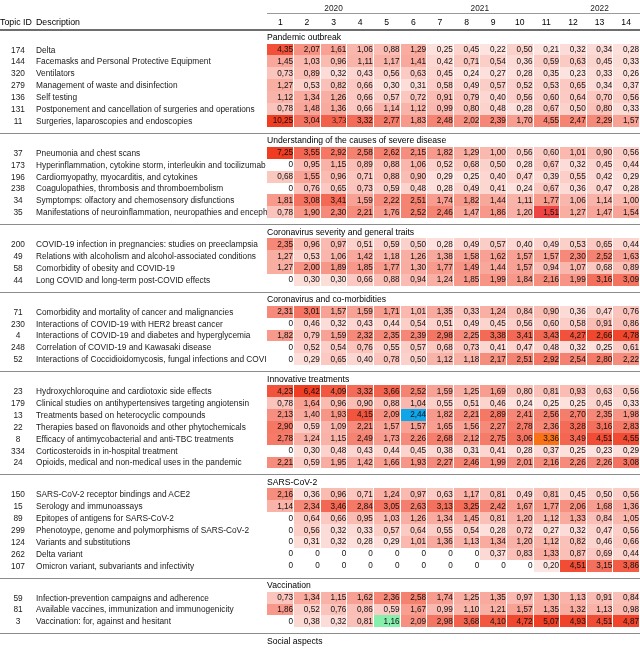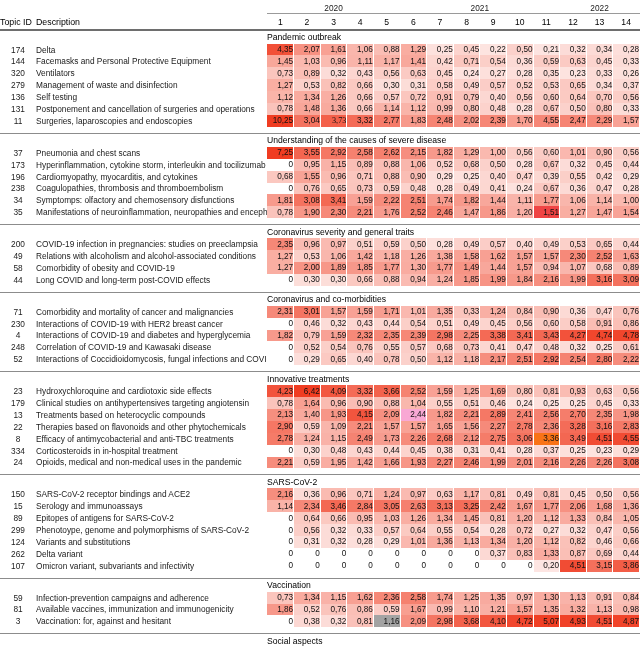--- a/index.html
+++ b/index.html
@@ -561,21 +561,21 @@
         <td class="vc" style="background: rgb(248, 161, 149);">1,59</td>
         <td class="vc" style="background: rgb(246, 137, 120);">2,32</td>
         <td class="vc" style="background: rgb(246, 136, 119);">2,35</td>
         <td class="vc" style="background: rgb(246, 135, 118);">2,39</td>
         <td class="vc" style="background: rgb(244, 117, 98);">2,98</td>
         <td class="vc" style="background: rgb(246, 139, 123);">2,25</td>
         <td class="vc" style="background: rgb(244, 106, 85);">3,38</td>
         <td class="vc" style="background: rgb(243, 105, 84);">3,41</td>
         <td class="vc" style="background: rgb(243, 104, 83);">3,43</td>
         <td class="vc" style="background: rgb(242, 82, 59);">4,27</td>
-        <td class="vc" style="background: rgb(241, 71, 45);">4,74</td>
+        <td class="vc" style="background: rgb(241, 71, 45);">2,66</td>
         <td class="vc" style="background: rgb(241, 70, 44);">4,78</td>
       </tr>
       <tr class="drow">
         <td class="idc">248</td>
         <td class="dsc">Correlation of COVID-19 and Kawasaki disease</td>
         <td class="vc" style="background: rgb(255, 255, 255);">0</td>
         <td class="vc" style="background: rgb(251, 208, 202);">0,52</td>
         <td class="vc" style="background: rgb(251, 207, 200);">0,54</td>
         <td class="vc" style="background: rgb(250, 196, 188);">0,76</td>
         <td class="vc" style="background: rgb(251, 207, 200);">0,55</td>
@@ -656,21 +656,21 @@
         <td class="vc" style="background: rgb(252, 220, 215);">0,33</td>
       </tr>
       <tr class="drow">
         <td class="idc">13</td>
         <td class="dsc">Treatments based on heterocyclic compounds</td>
         <td class="vc" style="background: rgb(246, 143, 127);">2,13</td>
         <td class="vc" style="background: rgb(248, 169, 157);">1,40</td>
         <td class="vc" style="background: rgb(247, 150, 135);">1,93</td>
         <td class="vc" style="background: rgb(242, 85, 62);">4,15</td>
         <td class="vc" style="background: rgb(246, 144, 129);">2,09</td>
-        <td class="vc" style="background: #f9a8d4;">2,44</td>
+        <td class="vc" style="background: #0ea5e9;">2,44</td>
         <td class="vc" style="background: rgb(247, 153, 139);">1,82</td>
         <td class="vc" style="background: rgb(246, 140, 124);">2,21</td>
         <td class="vc" style="background: rgb(245, 120, 101);">2,89</td>
         <td class="vc" style="background: rgb(246, 134, 117);">2,41</td>
         <td class="vc" style="background: rgb(245, 129, 112);">2,56</td>
         <td class="vc" style="background: rgb(245, 125, 107);">2,70</td>
         <td class="vc" style="background: rgb(246, 136, 119);">2,35</td>
         <td class="vc" style="background: rgb(247, 148, 133);">1,98</td>
       </tr>
       <tr class="drow">
@@ -931,21 +931,21 @@
         <td class="vc" style="background: rgb(249, 179, 169);">1,13</td>
         <td class="vc" style="background: rgb(250, 186, 176);">0,98</td>
       </tr>
       <tr class="drow">
         <td class="idc">3</td>
         <td class="dsc">Vaccination: for, against and hesitant</td>
         <td class="vc" style="background: rgb(255, 255, 255);">0</td>
         <td class="vc" style="background: rgb(252, 216, 211);">0,38</td>
         <td class="vc" style="background: rgb(252, 220, 216);">0,32</td>
         <td class="vc" style="background: rgb(250, 193, 185);">0,81</td>
-        <td class="vc" style="background: #a3a3a3;">1,16</td>
+        <td class="vc" style="background: #86efac;">1,16</td>
         <td class="vc" style="background: rgb(246, 144, 129);">2,09</td>
         <td class="vc" style="background: rgb(244, 117, 98);">2,98</td>
         <td class="vc" style="background: rgb(243, 98, 76);">3,68</td>
         <td class="vc" style="background: rgb(242, 87, 63);">4,10</td>
         <td class="vc" style="background: rgb(241, 71, 46);">4,72</td>
         <td class="vc" style="background: rgb(240, 63, 36);">5,07</td>
         <td class="vc" style="background: rgb(240, 66, 40);">4,93</td>
         <td class="vc" style="background: rgb(241, 76, 52);">4,51</td>
         <td class="vc" style="background: rgb(241, 68, 42);">4,87</td>
       </tr>

